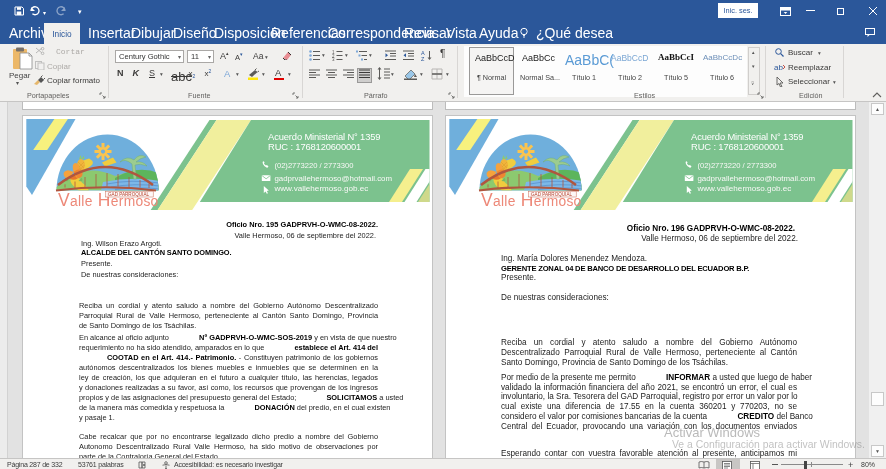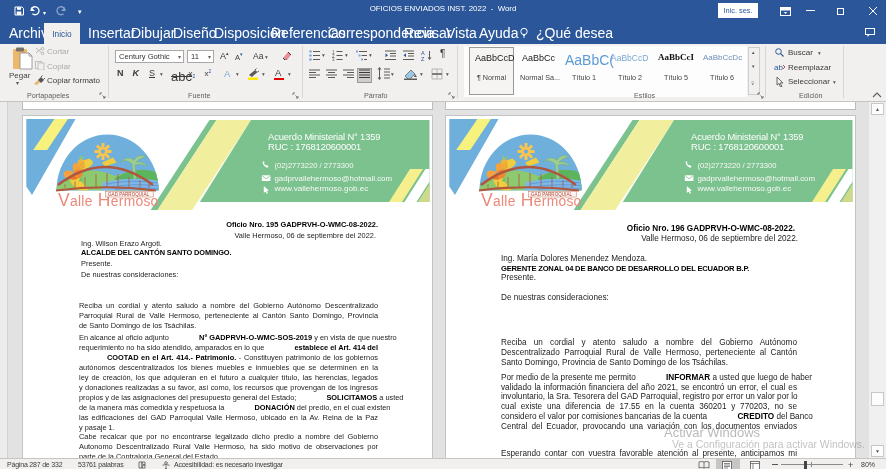--- a/index.html
+++ b/index.html
@@ -48,21 +48,20 @@
   <svg class="abs" style="left:29px;top:5px" width="12" height="11" viewBox="0 0 12 11">
         <path d="M2 6a4 4 0 1 1 1.4 2.8" fill="none" stroke="#fff" stroke-width="1.3"></path>
         <path d="M2 2v4h4z" fill="#fff"></path>
       </svg>
   <div class="abs" style="left:43px;top:9px;color:#fff;font-size:6px">▾</div>
   <svg class="abs" style="left:55px;top:5px" width="12" height="11" viewBox="0 0 12 11" opacity="0.45">
         <path d="M10 6a4 4 0 1 0-1.4 2.8" fill="none" stroke="#fff" stroke-width="1.3"></path>
         <path d="M10 2v4H6z" fill="#fff"></path>
       </svg>
   <div class="abs" style="left:78px;top:8px;color:#fff;font-size:7px">▾</div>
-  <div class="abs" style="left:0;top:4px;width:886px;text-align:center;font-size:7.9px;color:#fff;">OFICIOS ENVIADOS INST. 2022&nbsp; -&nbsp; Word</div>
   <div class="abs" style="left:718px;top:3px;width:40px;height:15px;background:#fff;color:#2b579a;font-size:7.4px;text-align:center;line-height:15px;">Inic. ses.</div>
   <svg class="abs" style="left:780px;top:7px" width="11" height="9" viewBox="0 0 11 9">
         <rect x="0.5" y="0.5" width="10" height="8" fill="none" stroke="#fff"></rect>
         <rect x="1" y="1" width="9" height="2.5" fill="#fff"></rect>
         <path d="M5.5 7l-1.8-2h3.6z" fill="#fff"></path>
       </svg>
   <div class="abs" style="left:806px;top:10px;width:9px;height:1px;background:#fff;"></div>
   <svg class="abs" style="left:837px;top:7.5px" width="7" height="7" viewBox="0 0 7 7">
         <rect x="0.5" y="0.5" width="6" height="6" fill="none" stroke="#fff"></rect>
       </svg>
@@ -102,21 +101,21 @@
     <path d="M9 6h9l3 3v13H9z" fill="#fff" stroke="#8a8a8a" stroke-width="0.8"></path>
     <path d="M18 6v3h3" fill="none" stroke="#8a8a8a" stroke-width="0.8"></path>
   </svg>
   <div class="rbtn" style="left:9px;top:27px;">Pegar</div>
   <div class="rbtn" style="left:16px;top:35px;font-size:6px;color:#555;">▾</div>
   <svg class="abs" style="left:35px;top:3px;opacity:.55" width="10" height="8" viewBox="0 0 10 8">
         <path d="M1 1l6 5M7 1L1 6" stroke="#888" stroke-width="1" fill="none"></path>
         <circle cx="7.6" cy="6.3" r="1.3" fill="none" stroke="#888"></circle>
         <circle cx="7.6" cy="1.7" r="1.3" fill="none" stroke="#888"></circle>
       </svg>
-  <div class="rbtn" style="left:47px;top:3px;color:#adaaa7;">Cortar</div>
+  <div class="rbtn" style="left:56px;top:3px;color:#adaaa7;font-family:Liberation Mono, monospace;">Cortar</div>
   <svg class="abs" style="left:35px;top:17px;opacity:.55" width="10" height="9" viewBox="0 0 10 9">
         <rect x="0.5" y="0.5" width="6" height="7" fill="#f2f1f0" stroke="#999"></rect>
         <rect x="3" y="2" width="6" height="7" fill="#f2f1f0" stroke="#999"></rect>
       </svg>
   <div class="rbtn" style="left:47px;top:17.5px;color:#adaaa7;">Copiar</div>
   <svg class="abs" style="left:34px;top:30.5px" width="12" height="10" viewBox="0 0 12 10">
         <path d="M0 9l4-4 2 2-3 3z" fill="#e6b76c"></path>
         <path d="M4 5l3-3 3 3-3 3z" fill="#555"></path>
         <path d="M7 2l1.5-1.5M9.5 4.5L11 3" stroke="#555" stroke-width="1"></path>
       </svg>
@@ -391,21 +390,20 @@
     </div>
     <div class="abs doctext lp" style="left:56px;top:217.2px;width:299px;">
       <div class="jline">En alcance al oficio adjunto <b>Nº GADPRVH-O-WMC-SOS-2019</b> y en vista de que nuestro</div>
       <div class="jline">requerimiento no ha sido atendido, amparados en lo que <b>establece el Art. 414 del</b></div>
       <div class="jline"><b>COOTAD en el Art. 414.- Patrimonio.</b> - Constituyen patrimonio de los gobiernos</div>
       <div class="jline">autónomos descentralizados los bienes muebles e inmuebles que se determinen en la</div>
       <div class="jline">ley de creación, los que adquieran en el futuro a cualquier título, las herencias, legados</div>
       <div class="jline">y donaciones realizadas a su favor, así como, los recursos que provengan de los ingresos</div>
       <div class="jline">propios y de las asignaciones del presupuesto general del Estado; <b>SOLICITAMOS</b> a usted</div>
       <div class="jline">de la manera más comedida y respetuosa la <b>DONACIÓN</b> del predio, en el cual existen</div>
-      <div class="jline">las edificaciones del GAD Parroquial Valle Hermoso, ubicado en la Av. Reina de la Paz</div>
       <div>y pasaje 1.</div>
     </div>
     <div class="abs doctext lp" style="left:56px;top:316.4px;width:299px;">
       <div class="jline">Cabe recalcar que por no encontrarse legalizado dicho predio a nombre del Gobierno</div>
       <div class="jline">Autonomo Descentralizado Rural Valle Hermoso, ha sido motivo de observaciones por</div>
       <div>parte de la Contraloría General del Estado.</div>
     </div>
   </div>
 
   <div class="page" style="left:445px;">

